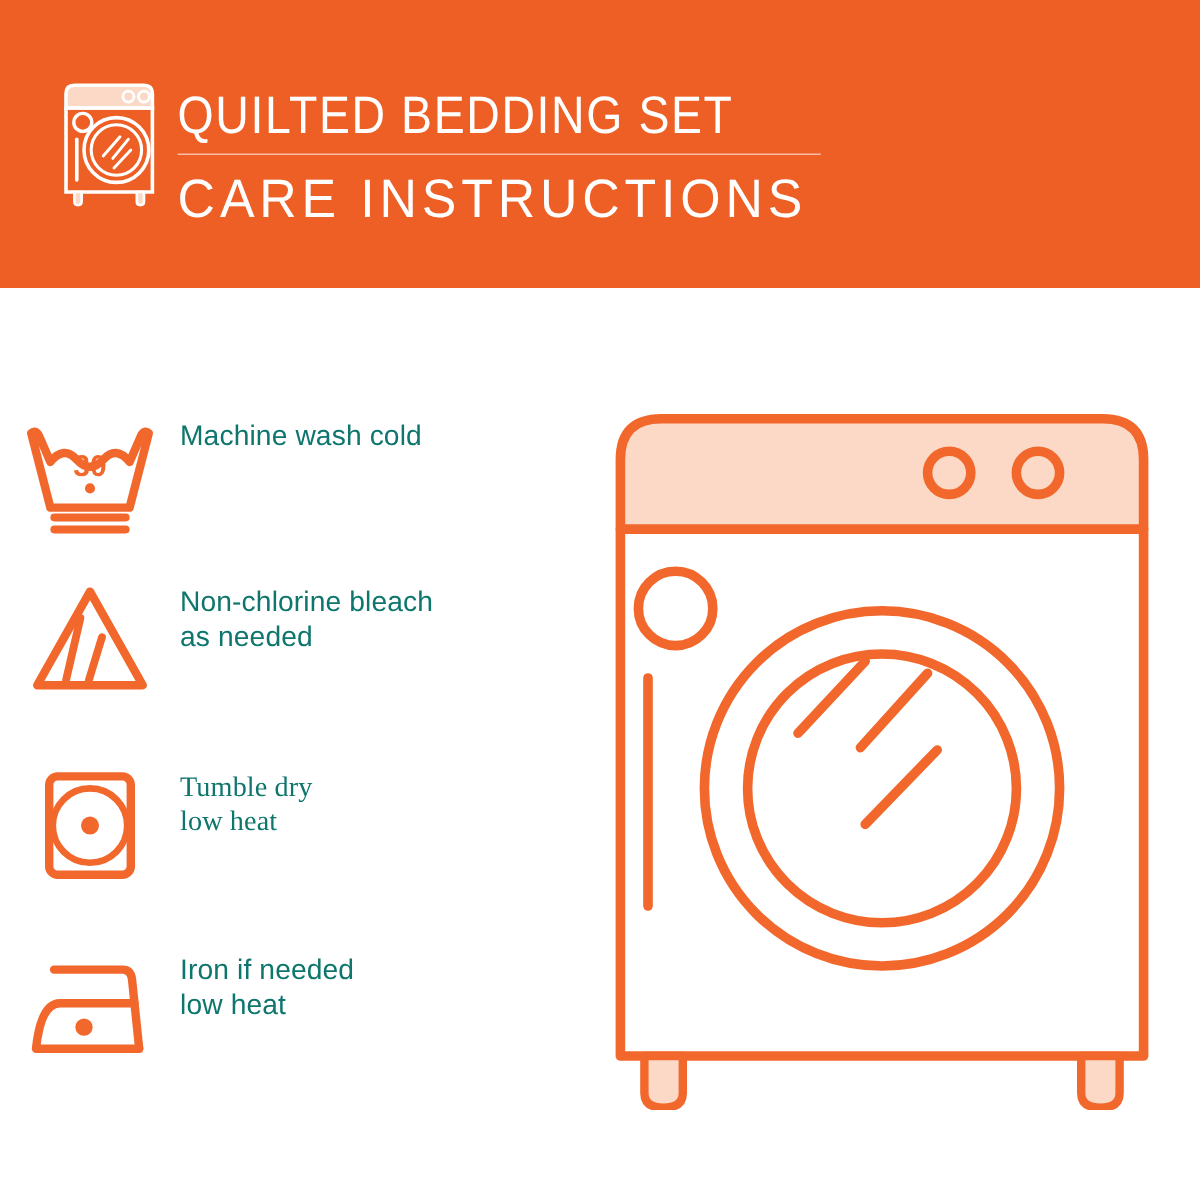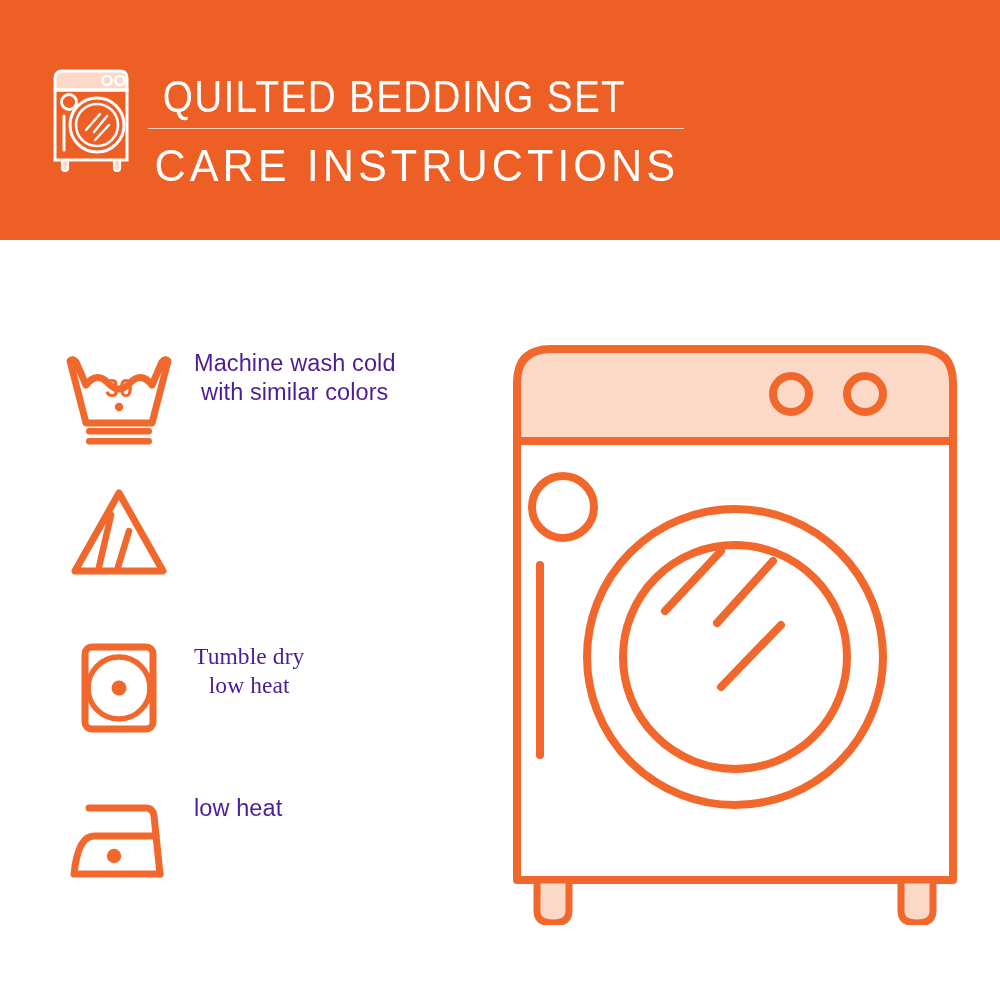--- a/index.html
+++ b/index.html
@@ -11,21 +11,20 @@
     height: 1000px;
     background: #ffffff;
     font-family: "Liberation Sans", sans-serif;
     overflow: hidden;
   }
   .page {
     position: relative;
     width: 1000px;
     height: 1000px;
     background: #ffffff;
-    text-align: center;
   }
 
   
   .header-band {
     position: absolute;
     left: 0;
     top: 0;
     width: 1000px;
     height: 240px;
     background: #ee5f25;
@@ -89,24 +88,23 @@
   .care-row-2 { top: 243px; }
   .care-row-3 { top: 398px; font-family: Liberation Serif, serif; }
   .care-row-4 { top: 550px; }
 
   .care-symbol {
     width: 150px;
     min-width: 150px;
     display: flex;
     justify-content: center;
     align-items: center;
-    padding-left: 44px;
   }
   .care-text {
-    color: #4c1d95;
+    color: #0f766e;
     font-size: 23.5px;
     line-height: 28.5px;
     letter-spacing: 0.1px;
     padding-top: 4px;
     font-weight: 400;
   }
   .care-text .ln { display: block; white-space: nowrap; }
 
   
   .washer-illustration {
@@ -169,32 +167,35 @@
 
           <text x="55" y="52" text-anchor="middle" font-family="'Liberation Sans', sans-serif" font-size="25" font-weight="bold" fill="#f2682c">30</text>
           <circle cx="55" cy="62" r="4.2" fill="#f2682c"></circle>
 
           <rect x="22" y="83" width="66" height="6.5" rx="3.2" fill="#f2682c"></rect>
           <rect x="22" y="93" width="66" height="6.5" rx="3.2" fill="#f2682c"></rect>
         </svg>
       </div>
       <div class="care-text">
         <span class="ln">Machine wash cold</span>
-        <span class="ln">with similar colors</span>
       </div>
     </div>
 
     <div class="care-row care-row-2">
       <div class="care-symbol">
         <svg viewBox="0 0 110 100" width="110" height="100" aria-hidden="true">
           <path d="M55 10 L99 88 L11 88 Z" fill="none" stroke="#f2682c" stroke-width="7" stroke-linejoin="round"></path>
           <line x1="47" y1="32" x2="35" y2="84" stroke="#f2682c" stroke-width="6.5" stroke-linecap="round"></line>
           <line x1="65" y1="48" x2="54" y2="84" stroke="#f2682c" stroke-width="6.5" stroke-linecap="round"></line>
         </svg>
       </div>
+      <div class="care-text">
+        <span class="ln">Non-chlorine bleach</span>
+        <span class="ln">as needed</span>
+      </div>
     </div>
 
     <div class="care-row care-row-3">
       <div class="care-symbol">
         <svg viewBox="0 0 110 100" width="110" height="100" aria-hidden="true">
           <rect x="21" y="9" width="68" height="82" rx="7" ry="7" fill="none" stroke="#f2682c" stroke-width="7"></rect>
           <circle cx="55" cy="50" r="31" fill="none" stroke="#f2682c" stroke-width="5.5"></circle>
           <circle cx="55" cy="50" r="7.5" fill="#f2682c"></circle>
         </svg>
       </div>
@@ -208,20 +209,21 @@
       <div class="care-symbol">
         <svg viewBox="0 0 110 100" width="110" height="100" aria-hidden="true">
 
           <path d="M25 18 L82 18 Q89 18 90 26 L96 84" fill="none" stroke="#f2682c" stroke-width="7" stroke-linecap="round" stroke-linejoin="round"></path>
 
           <path d="M92 46 L30 46 Q14 46 10 84 L96 84" fill="none" stroke="#f2682c" stroke-width="7" stroke-linecap="round" stroke-linejoin="round"></path>
           <circle cx="50" cy="66" r="7.2" fill="#f2682c"></circle>
         </svg>
       </div>
       <div class="care-text">
+        <span class="ln">Iron if needed</span>
         <span class="ln">low heat</span>
       </div>
     </div>
 
   </div>
 
   <div class="washer-illustration">
     <svg viewBox="0 0 480 590" width="480" height="590" aria-hidden="true">
 
       <path d="M22 48 Q22 14 56 14 L424 14 Q458 14 458 48 L458 106 L22 106 Z" fill="#fbd9c6" stroke="#f2682c" stroke-width="8" stroke-linejoin="round"></path>

